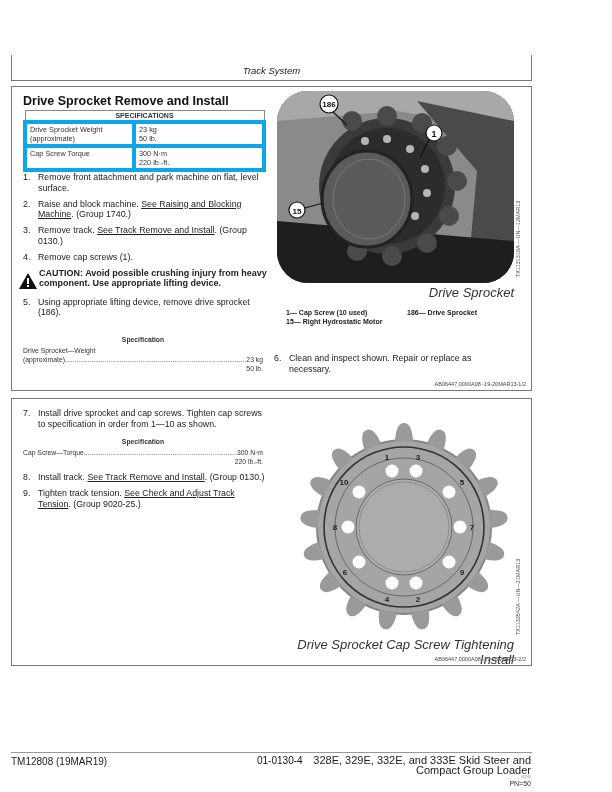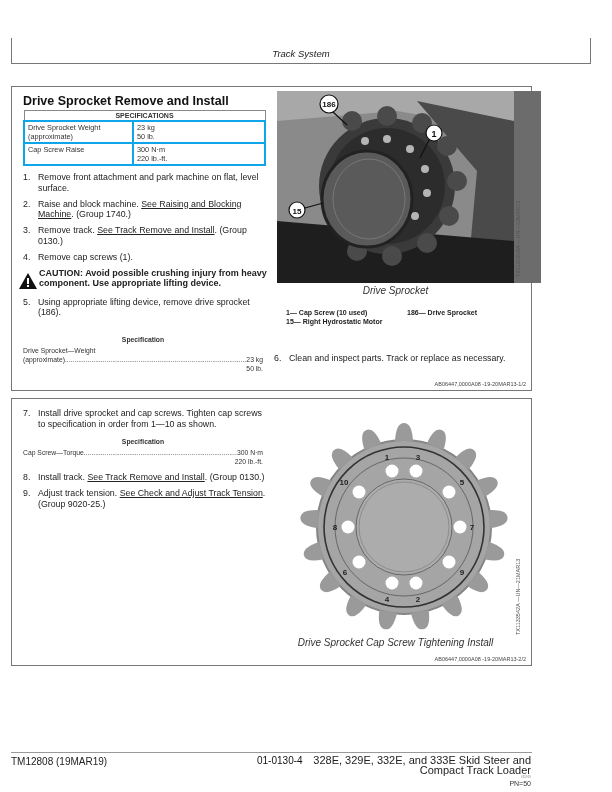--- a/index.html
+++ b/index.html
@@ -1,49 +1,49 @@
 <!DOCTYPE html>
 <html><head>
 <meta charset="utf-8">
 <style>
   * { box-sizing: border-box; margin: 0; padding: 0; }
   html, body { width: 612px; height: 792px; background: #ffffff; }
   body { position: relative; font-family: "Liberation Sans", sans-serif; color: #1a1a1a; overflow: hidden; }
 
-  .header-frame { position: absolute; left: 11px; top: 38px; width: 580px; height: 26px;
+  .header-frame { position: absolute; left: 11px; top: 55px; width: 521px; height: 26px;
     border-left: 1px solid #777; border-right: 1px solid #777; border-bottom: 1px solid #777; }
   .header-title { position: absolute; left: 0; right: 0; top: 10px; text-align: center; font-size: 9.5px; font-style: italic; color: #222; }
 
   .box { position: absolute; left: 11px; width: 521px; border: 1px solid #777; }
   .box1 { top: 86px; height: 305px; }
   .box2 { top: 398px; height: 268px; }
 
   .title { position: absolute; left: 11px; top: 7px; font-size: 12.5px; font-weight: bold; color: #111; }
 
   table.spec { position: absolute; left: 11px; top: 23px; width: 243px; border-collapse: collapse; font-size: 7.3px; color: #333; }
   table.spec th { border: 1px solid #888; font-weight: bold; text-align: center; padding: 1px 2px; font-size: 7px; }
-  table.spec td { border: 2px solid #0ea5e9; padding: 1px 3px; vertical-align: top; line-height: 9px; }
+  table.spec td { border: 4px solid #0ea5e9; padding: 1px 3px; vertical-align: top; line-height: 9px; }
   table.spec td.c1 { width: 109px; }
 
   .steps { position: absolute; font-size: 8.8px; line-height: 10.8px; color: #222; }
   .step { display: flex; margin-bottom: 5px; }
   .step .num { width: 15px; flex-shrink: 0; }
   .step .txt u { text-decoration: underline; }
 
   .caution { display: flex; align-items: flex-end; font-weight: bold; font-size: 9px; line-height: 10.5px; margin: 4px 0 8px -4px; }
   .caution svg { flex-shrink: 0; margin-right: 2px; margin-top: 1px; }
 
   .specblock { position: absolute; font-size: 6.8px; color: #333; line-height: 9px; }
   .specblock .sh { text-align: center; font-weight: bold; margin-bottom: 2px; }
   .specblock .row { display: flex; }
   .specblock .dots { flex: 1; overflow: hidden; white-space: nowrap; }
   .specblock .right { text-align: right; }
 
-  .photo { position: absolute; left: 265px; top: 4px; width: 264px; height: 192px; background: #6c6c6c; overflow: hidden; }
-  .fig-cap { position: absolute; font-size: 10px; font-style: italic; color: #333; text-align: center; }
+  .photo { position: absolute; left: 265px; top: 4px; width: 237px; height: 192px; background: #6c6c6c; overflow: hidden; border-radius: 31px; }
+  .fig-cap { position: absolute; font-size: 13px; font-style: italic; color: #333; text-align: right; }
   .side-id { position: absolute; font-size: 5.5px; color: #555; transform: rotate(-90deg); transform-origin: left top; white-space: nowrap; }
 
   .legend { position: absolute; left: 274px; top: 222px; font-size: 7px; font-weight: bold; color: #222; line-height: 8.5px; }
   .legend .l1 { display: flex; }
   .legend .l1 span:first-child { width: 121px; }
 
   .footer-ref { position: absolute; right: 5px; font-size: 5.5px; color: #444; }
 
   .footer { position: absolute; left: 11px; right: 80px; top: 752px; border-top: 1px solid #999; }
   .f-left { position: absolute; left: 11px; top: 756px; font-size: 10px; color: #222; }
@@ -72,21 +72,21 @@
             <div>Drive Sprocket Weight</div>
             <div>(approximate)</div>
           </td>
       <td>
             <div>23 kg</div>
             <div>50 lb.</div>
           </td>
     </tr>
     <tr>
       <td class="c1">
-            <div>Cap Screw Raise</div>
+            <div>Cap Screw Torque</div>
           </td>
       <td>
             <div>300 N·m</div>
             <div>220 lb.-ft.</div>
           </td>
     </tr>
   </tbody>
     </table>
 
   <div class="steps" style="left:11px; top:85px; width:245px;">
@@ -181,21 +181,21 @@
     <div class="l1">
         <span>1— Cap Screw (10 used)</span>
         <span>186— Drive Sprocket</span>
       </div>
     <div>15— Right Hydrostatic Motor</div>
   </div>
 
   <div class="steps" style="left:262px; top:266px; width:240px;">
     <div class="step">
       <span class="num">6.</span>
-      <span class="txt">Clean and inspect parts.  Track or replace as necessary.</span>
+      <span class="txt">Clean and inspect shown.  Repair or replace as necessary.</span>
     </div>
   </div>
 
   <div class="footer-ref" style="top:294px;">AB06447,0000A08 -19-20MAR13-1/2</div>
 </div>
 
 <div class="box box2">
   <div class="steps" style="left:11px; top:9px; width:245px;">
     <div class="step">
       <span class="num">7.</span>
@@ -213,21 +213,21 @@
     <div class="right">220 lb.-ft.</div>
   </div>
 
   <div class="steps" style="left:11px; top:73px; width:245px;">
     <div class="step">
       <span class="num">8.</span>
       <span class="txt"><span>Install track. </span><u>See Track Remove and Install</u><span>. (Group 0130.)</span></span>
     </div>
     <div class="step">
       <span class="num">9.</span>
-      <span class="txt"><span>Adjust track tension. </span><u>See Check and Adjust Track Tension</u><span>. (Group 9020-25.)</span></span>
+      <span class="txt"><span>Tighten track tension. </span><u>See Check and Adjust Track Tension</u><span>. (Group 9020-25.)</span></span>
     </div>
   </div>
 
   <div style="position:absolute; left:286px; top:24px; width:212px; height:208px;">
     <svg width="212" height="208" viewBox="0 0 212 208">
       <defs>
         <radialGradient id="gr" cx="50%" cy="50%" r="55%">
           <stop offset="0%" stop-color="#b8b8b8"></stop>
           <stop offset="80%" stop-color="#9a9a9a"></stop>
           <stop offset="100%" stop-color="#6e6e6e"></stop>
@@ -292,16 +292,16 @@
   <div class="side-id" style="left:503px; top:236px;">TX1133542A —UN—21MAR13</div>
 
   <div class="footer-ref" style="top:257px;">AB06447,0000A08 -19-20MAR13-2/2</div>
 </div>
 
 <div class="footer"></div>
 <div class="f-left">TM12808 (19MAR19)</div>
 <div class="f-mid">01-0130-4</div>
 <div class="f-right">
   <div>328E, 329E, 332E, and 333E Skid Steer and</div>
-  <div>Compact Track Loader</div>
+  <div>Compact Group Loader</div>
 </div>
 <div class="f-tiny">031919</div>
 <div class="f-pn">PN=50</div>
 
 </body></html>

